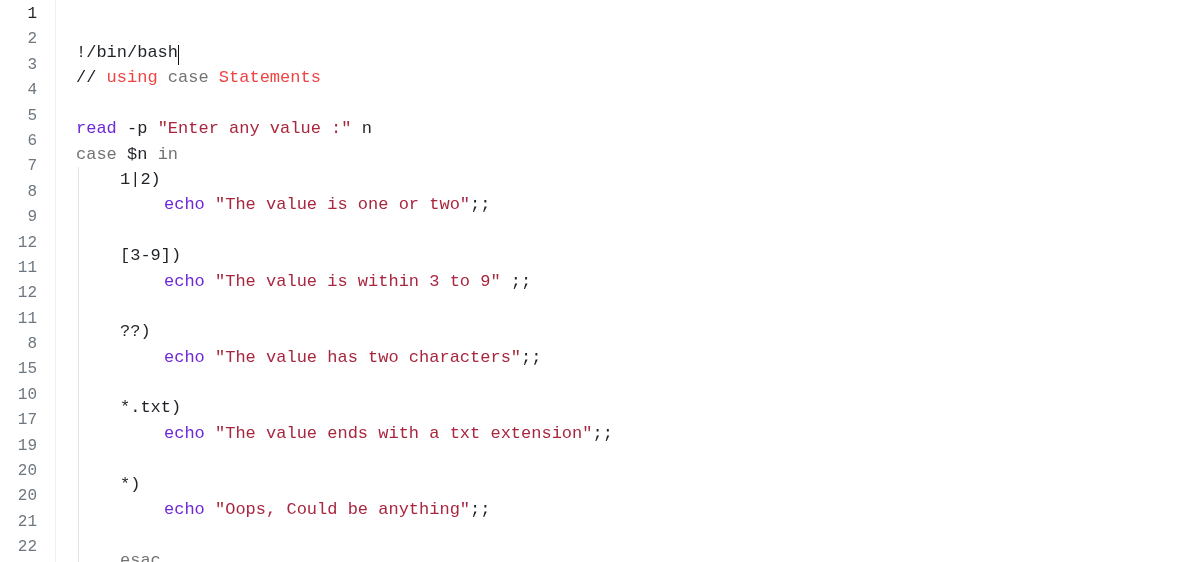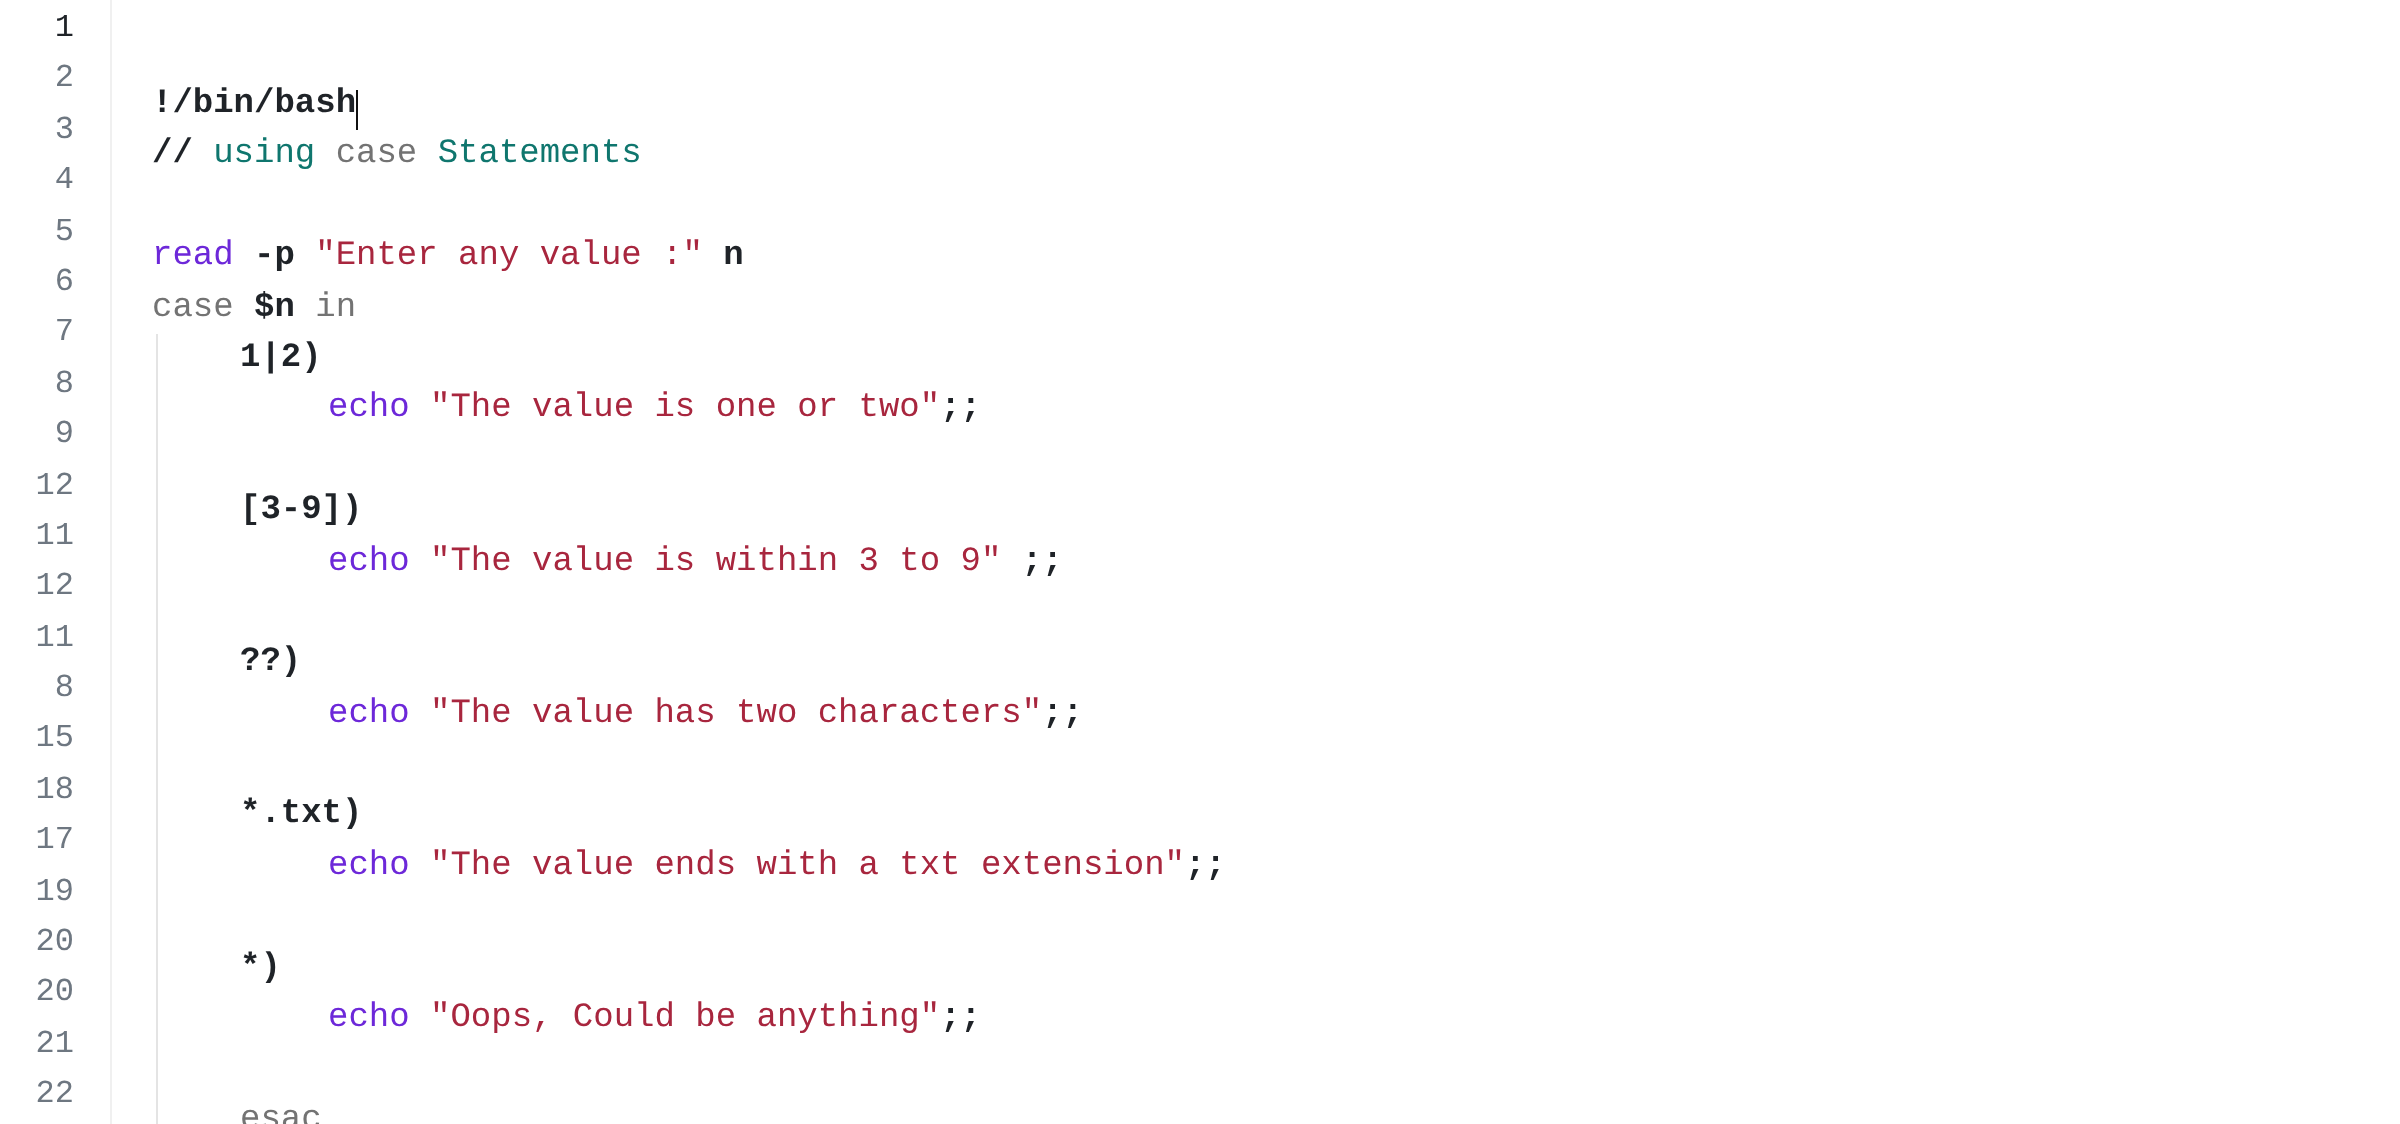--- a/index.html
+++ b/index.html
@@ -47,22 +47,22 @@
   }
   .line {
     height: 25.4px;
     line-height: 25.4px;
     position: relative;
   }
   .code-content { position: relative; }
   .tok-kw { color: #737373; }
   .tok-cmd { color: #6d28d9; }
   .tok-str { color: #a8263e; }
-  .tok-comment { color: #0f766e; }
-  .tok-plain { color: #1f2328; font-weight: bold; }
+  .tok-comment { color: #ef4444; }
+  .tok-plain { color: #1f2328; }
   .cursor {
     display: inline-block;
     width: 0;
     border-left: 1.5px solid #111;
     height: 20px;
     vertical-align: text-top;
     margin-top: 2px;
   }
   .pad0 { }
   .pad1 { padding-left: 44px; }
@@ -87,21 +87,21 @@
       <div class="ln">6</div>
       <div class="ln">7</div>
       <div class="ln">8</div>
       <div class="ln">9</div>
       <div class="ln">12</div>
       <div class="ln">11</div>
       <div class="ln">12</div>
       <div class="ln">11</div>
       <div class="ln">8</div>
       <div class="ln">15</div>
-      <div class="ln">18</div>
+      <div class="ln">10</div>
       <div class="ln">17</div>
       <div class="ln">19</div>
       <div class="ln">20</div>
       <div class="ln">20</div>
       <div class="ln">21</div>
       <div class="ln">22</div>
     </div>
   <div class="code">
     <div class="code-content" id="code-content"><div class="line pad0"><span class="tok-plain">!/bin/bash</span><span class="cursor"></span></div><div class="line pad0"><span class="tok-plain">// </span><span class="tok-comment">using</span><span class="tok-plain"> </span><span class="tok-kw">case</span><span class="tok-plain"> </span><span class="tok-comment">Statements</span></div><div class="line pad0"></div><div class="line pad0"><span class="tok-cmd">read</span><span class="tok-plain"> -p </span><span class="tok-str">"Enter any value :"</span><span class="tok-plain"> n</span></div><div class="line pad0"><span class="tok-kw">case</span><span class="tok-plain"> $n </span><span class="tok-kw">in</span></div><div class="line pad1"><span class="tok-plain">1|2)</span></div><div class="line pad2"><span class="tok-cmd">echo</span><span class="tok-plain"> </span><span class="tok-str">"The value is one or two"</span><span class="tok-plain">;;</span></div><div class="line pad1"></div><div class="line pad1"><span class="tok-plain">[3-9])</span></div><div class="line pad2"><span class="tok-cmd">echo</span><span class="tok-plain"> </span><span class="tok-str">"The value is within 3 to 9"</span><span class="tok-plain"> ;;</span></div><div class="line pad1"></div><div class="line pad1"><span class="tok-plain">??)</span></div><div class="line pad2"><span class="tok-cmd">echo</span><span class="tok-plain"> </span><span class="tok-str">"The value has two characters"</span><span class="tok-plain">;;</span></div><div class="line pad1"></div><div class="line pad1"><span class="tok-plain">*.txt)</span></div><div class="line pad2"><span class="tok-cmd">echo</span><span class="tok-plain"> </span><span class="tok-str">"The value ends with a txt extension"</span><span class="tok-plain">;;</span></div><div class="line pad1"></div><div class="line pad1"><span class="tok-plain">*)</span></div><div class="line pad2"><span class="tok-cmd">echo</span><span class="tok-plain"> </span><span class="tok-str">"Oops, Could be anything"</span><span class="tok-plain">;;</span></div><div class="line pad1"></div><div class="line pad1"><span class="tok-kw">esac</span></div><div class="guide-v" style="left: 2px; top: 127px; height: 406.4px;"></div></div>
   </div>

